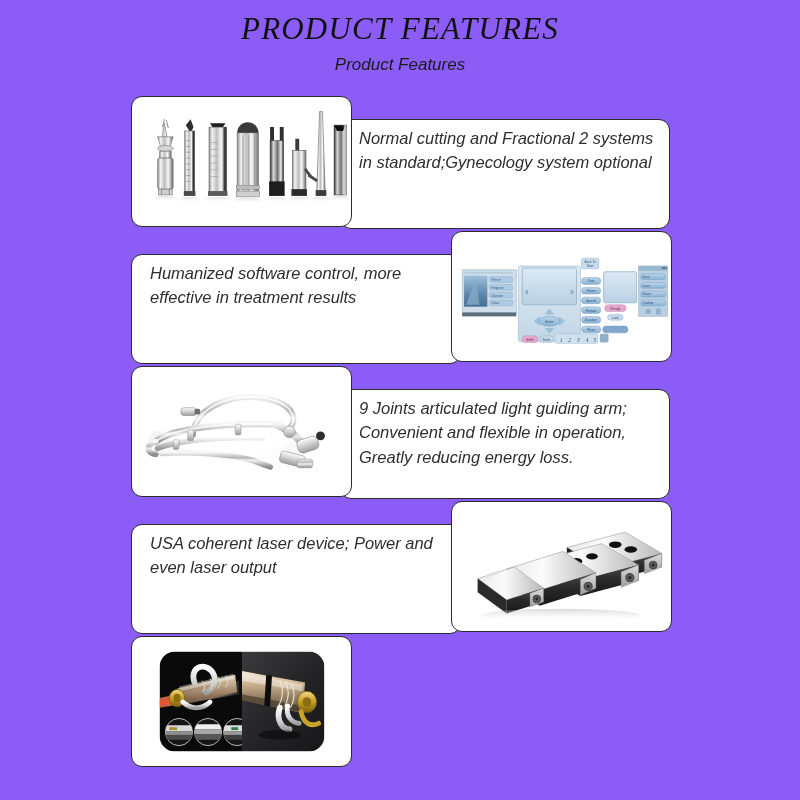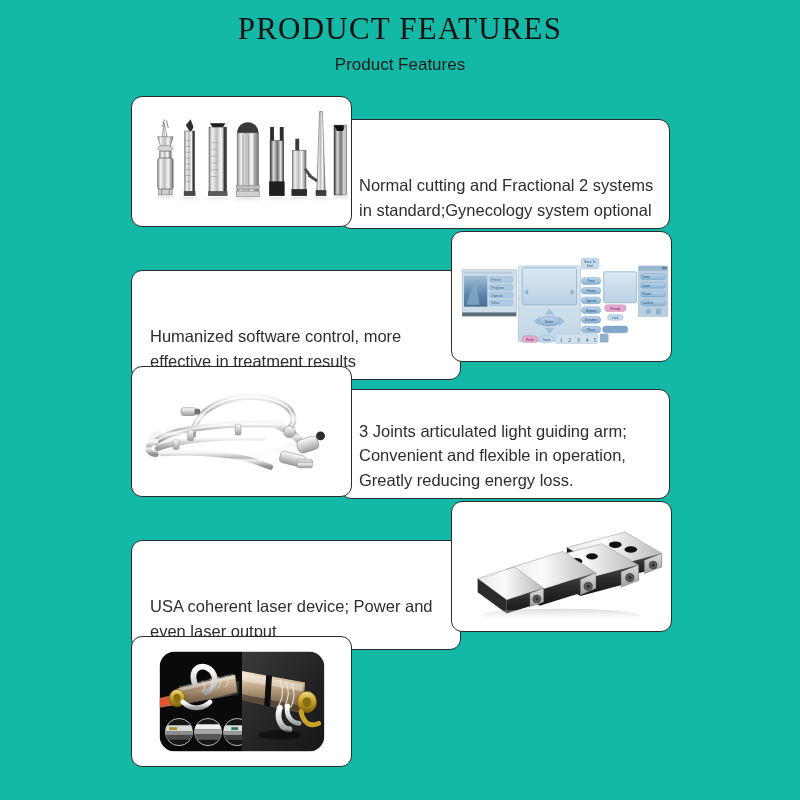--- a/index.html
+++ b/index.html
@@ -12,21 +12,22 @@
     height: 800px;
     background: #ffffff;
     font-family: "Liberation Sans", sans-serif;
     overflow: hidden;
   }
 
   .page {
     position: relative;
     width: 800px;
     height: 800px;
-    background: #14b8a6;
+    background: #8b5cf6;
+    font-style: italic;
   }
 
   
   .header {
     position: absolute;
     top: 0;
     left: 0;
     width: 800px;
     text-align: center;
   }
@@ -76,26 +77,26 @@
     overflow: hidden;
   }
   .img-box.left  { left: 131px; }
   .img-box.right { left: 451px; }
 
   
   .txt-box {
     height: 110px;
     top: 23px;
     display: flex;
-    align-items: flex-end;
+    align-items: flex-start;
     padding: 6px 0 6px 18px;
     box-sizing: border-box;
   }
   .txt-box.right { left: 340px;  width: 330px; }
-  .txt-box.left  { left: 131px;  width: 330px; margin-top: 16px; }
+  .txt-box.left  { left: 131px;  width: 330px; }
 
   .txt-box.right { z-index: 1; }
   .img-box.left  { z-index: 2; }
   .txt-box.left  { z-index: 1; }
   .img-box.right { z-index: 2; }
 
   .feature-text {
     font-family: "Liberation Sans", sans-serif;
     font-size: 16.5px;
     line-height: 1.48;
@@ -391,21 +392,21 @@
               <rect x="150" y="104" width="9" height="9" rx="1.5" fill="#8fb0c9"></rect>
             </g>
           </svg>
         </div>
       </div>
     </div>
 
     <div class="row">
 
       <div class="box txt-box right">
-        <p class="feature-text">3 Joints articulated light guiding arm; Convenient and flexible in operation, Greatly reducing energy loss.</p>
+        <p class="feature-text">9 Joints articulated light guiding arm; Convenient and flexible in operation, Greatly reducing energy loss.</p>
       </div>
 
       <div class="box img-box left">
         <div class="art-wrap">
           <svg class="art" viewBox="0 0 221 131" preserveAspectRatio="xMidYMid meet">
             <defs>
               <linearGradient id="chrome" x1="0" y1="0" x2="0" y2="1">
                 <stop offset="0%" stop-color="#f6f6f6"></stop>
                 <stop offset="35%" stop-color="#b9b9b9"></stop>
                 <stop offset="55%" stop-color="#eeeeee"></stop>

